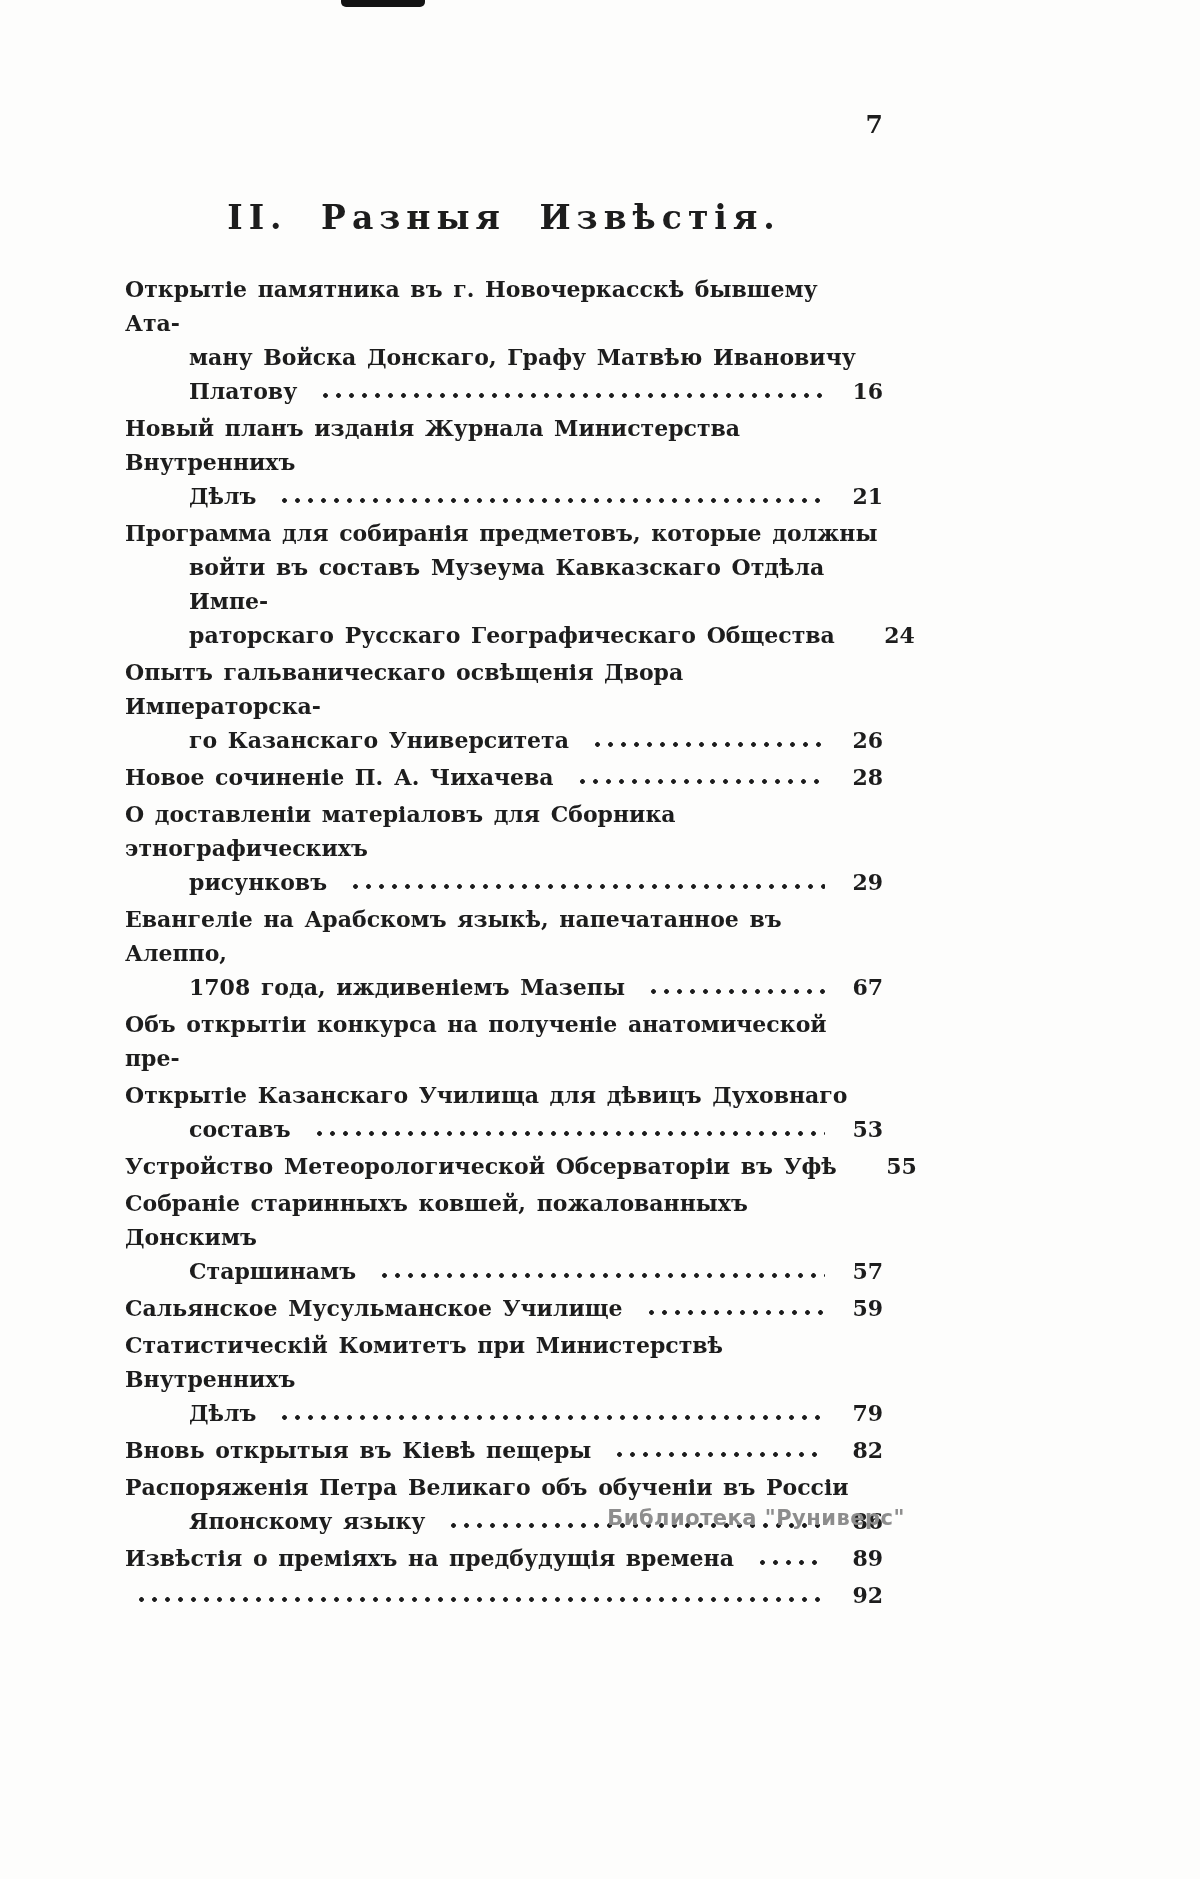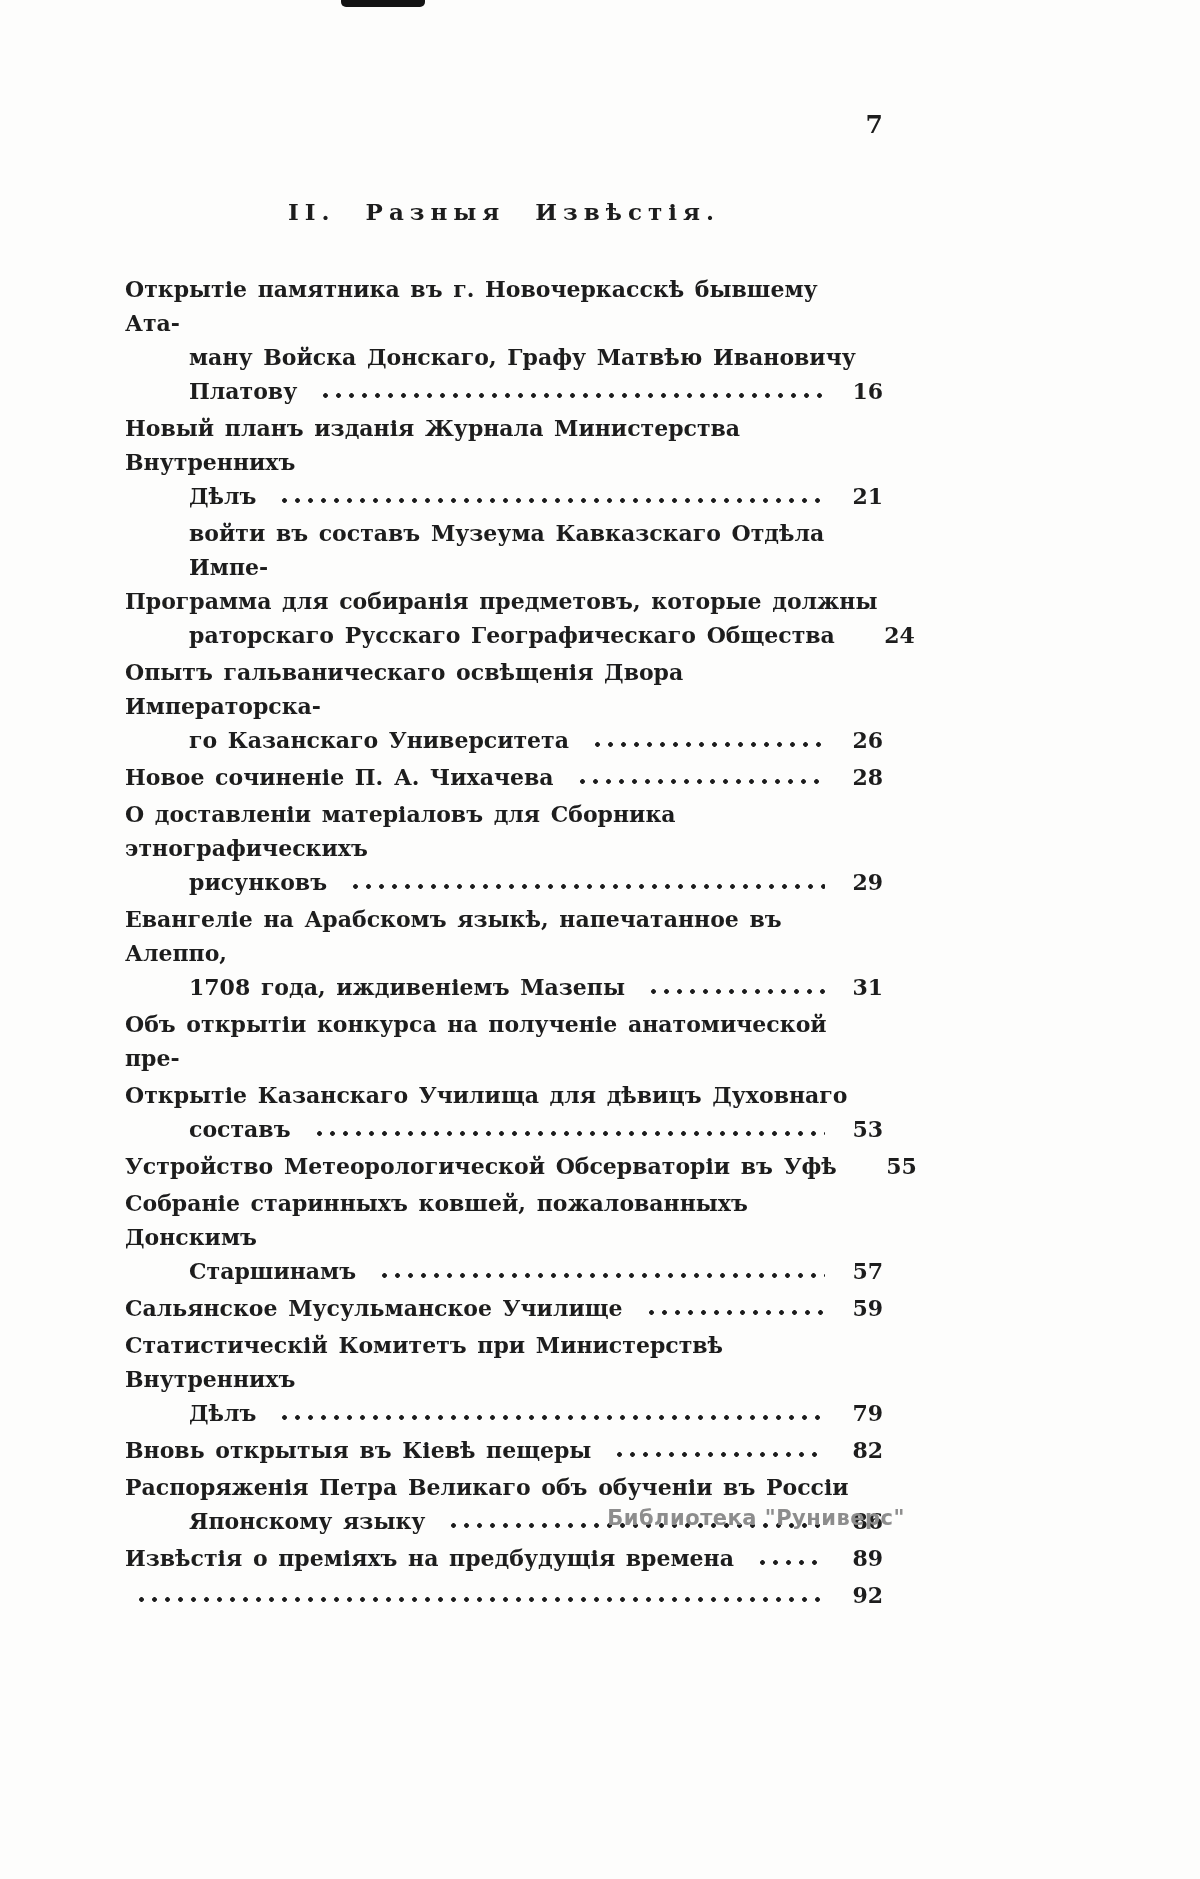--- a/index.html
+++ b/index.html
@@ -22,21 +22,21 @@
     border-radius: 0 0 5px 5px;
   }
   .folio {
     position: absolute; top: 110px; left: 125px; width: 758px;
     text-align: right;
     font-size: 25px; font-weight: bold;
   }
   .heading {
     position: absolute; top: 198px; left: 125px; width: 758px;
     text-align: center;
-    font-size: 23px; font-weight: bold;
+    font-size: 33px; font-weight: bold;
     letter-spacing: 6px; word-spacing: 16px;
     white-space: nowrap;
   }
   .toc {
     position: absolute; top: 272px; left: 125px; width: 758px;
     font-size: 22px; font-weight: bold;
     word-spacing: 3px;
   }
   .entry { margin-bottom: 3px; }
   .line { line-height: 34px; }
@@ -84,22 +84,22 @@
       </div>
       <div class="entry">
         <div class="line"><span class="txt">Новый планъ изданія Журнала Министерства Внутреннихъ</span></div>
         <div class="line cont last">
           <span class="txt">Дѣлъ</span>
           <span class="dots"></span>
           <span class="pg">21</span>
         </div>
       </div>
       <div class="entry">
+        <div class="line"><span class="txt">Программа для собиранія предметовъ, которые должны</span></div>
         <div class="line cont"><span class="txt">войти въ составъ Музеума Кавказскаго Отдѣла Импе-</span></div>
-        <div class="line"><span class="txt">Программа для собиранія предметовъ, которые должны</span></div>
         <div class="line cont last">
           <span class="txt">раторскаго Русскаго Географическаго Общества</span>
           <span class="dots"></span>
           <span class="pg">24</span>
         </div>
       </div>
       <div class="entry">
         <div class="line"><span class="txt">Опытъ гальваническаго освѣщенія Двора Императорска-</span></div>
         <div class="line cont last">
           <span class="txt">го Казанскаго Университета</span>
@@ -120,21 +120,21 @@
           <span class="txt">рисунковъ</span>
           <span class="dots"></span>
           <span class="pg">29</span>
         </div>
       </div>
       <div class="entry">
         <div class="line"><span class="txt">Евангеліе на Арабскомъ языкѣ, напечатанное въ Алеппо,</span></div>
         <div class="line cont last">
           <span class="txt">1708 года, иждивеніемъ Мазепы</span>
           <span class="dots"></span>
-          <span class="pg">31</span>
+          <span class="pg">67</span>
         </div>
       </div>
       <div class="entry">
         <div class="line"><span class="txt">Объ открытіи конкурса на полученіе анатомической пре-</span></div>
       </div>
       <div class="entry">
         <div class="line"><span class="txt">Открытіе Казанскаго Училища для дѣвицъ Духовнаго</span></div>
         <div class="line cont last">
           <span class="txt">составъ</span>
           <span class="dots"></span>

